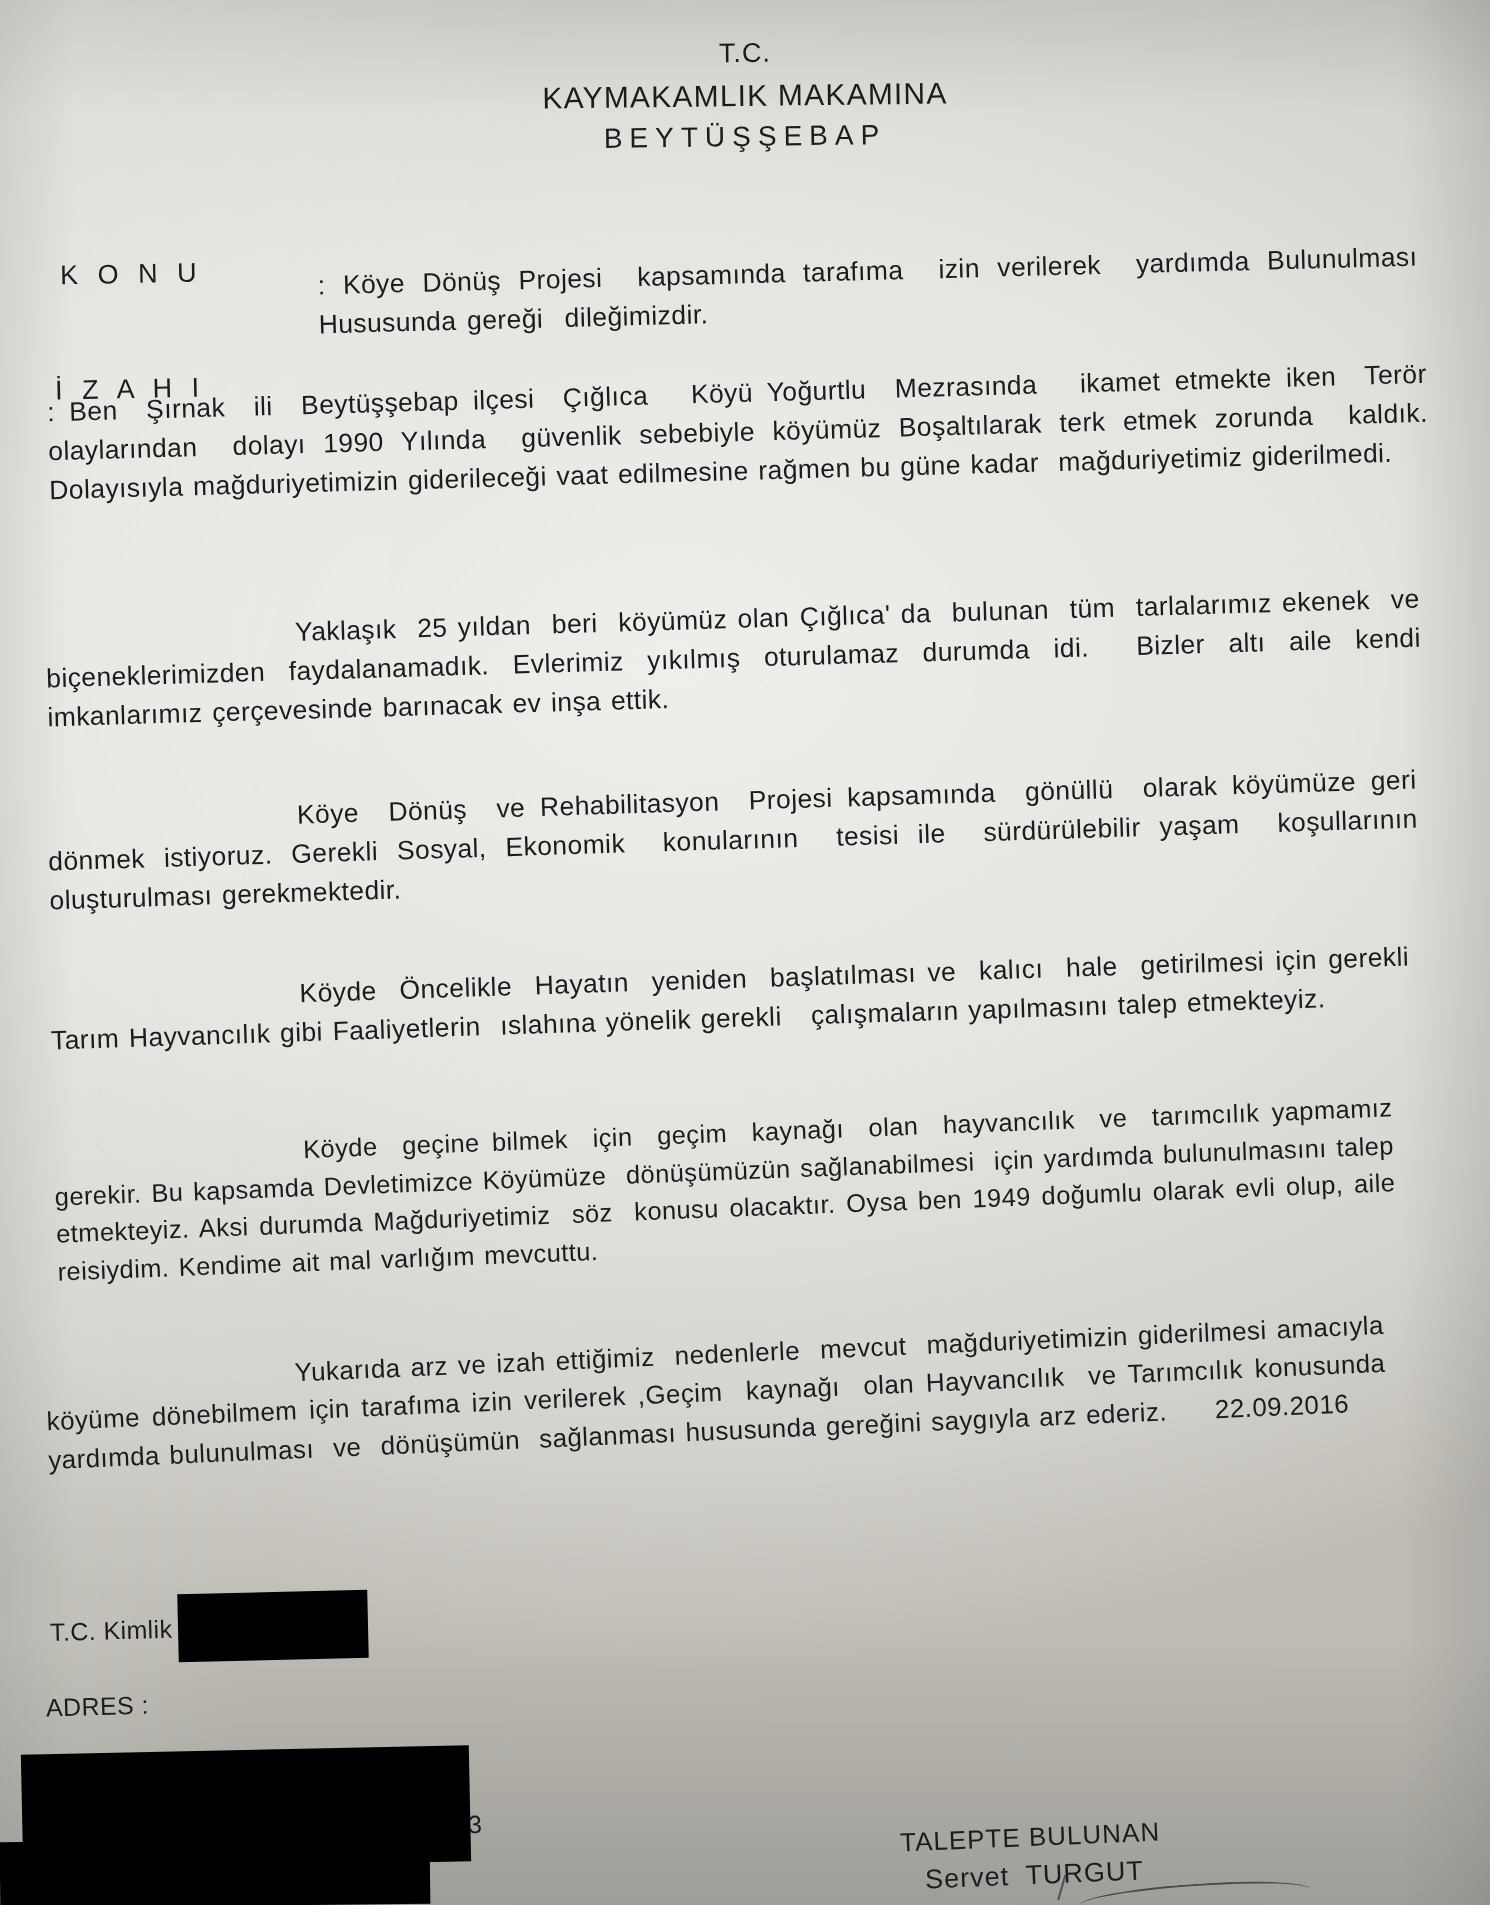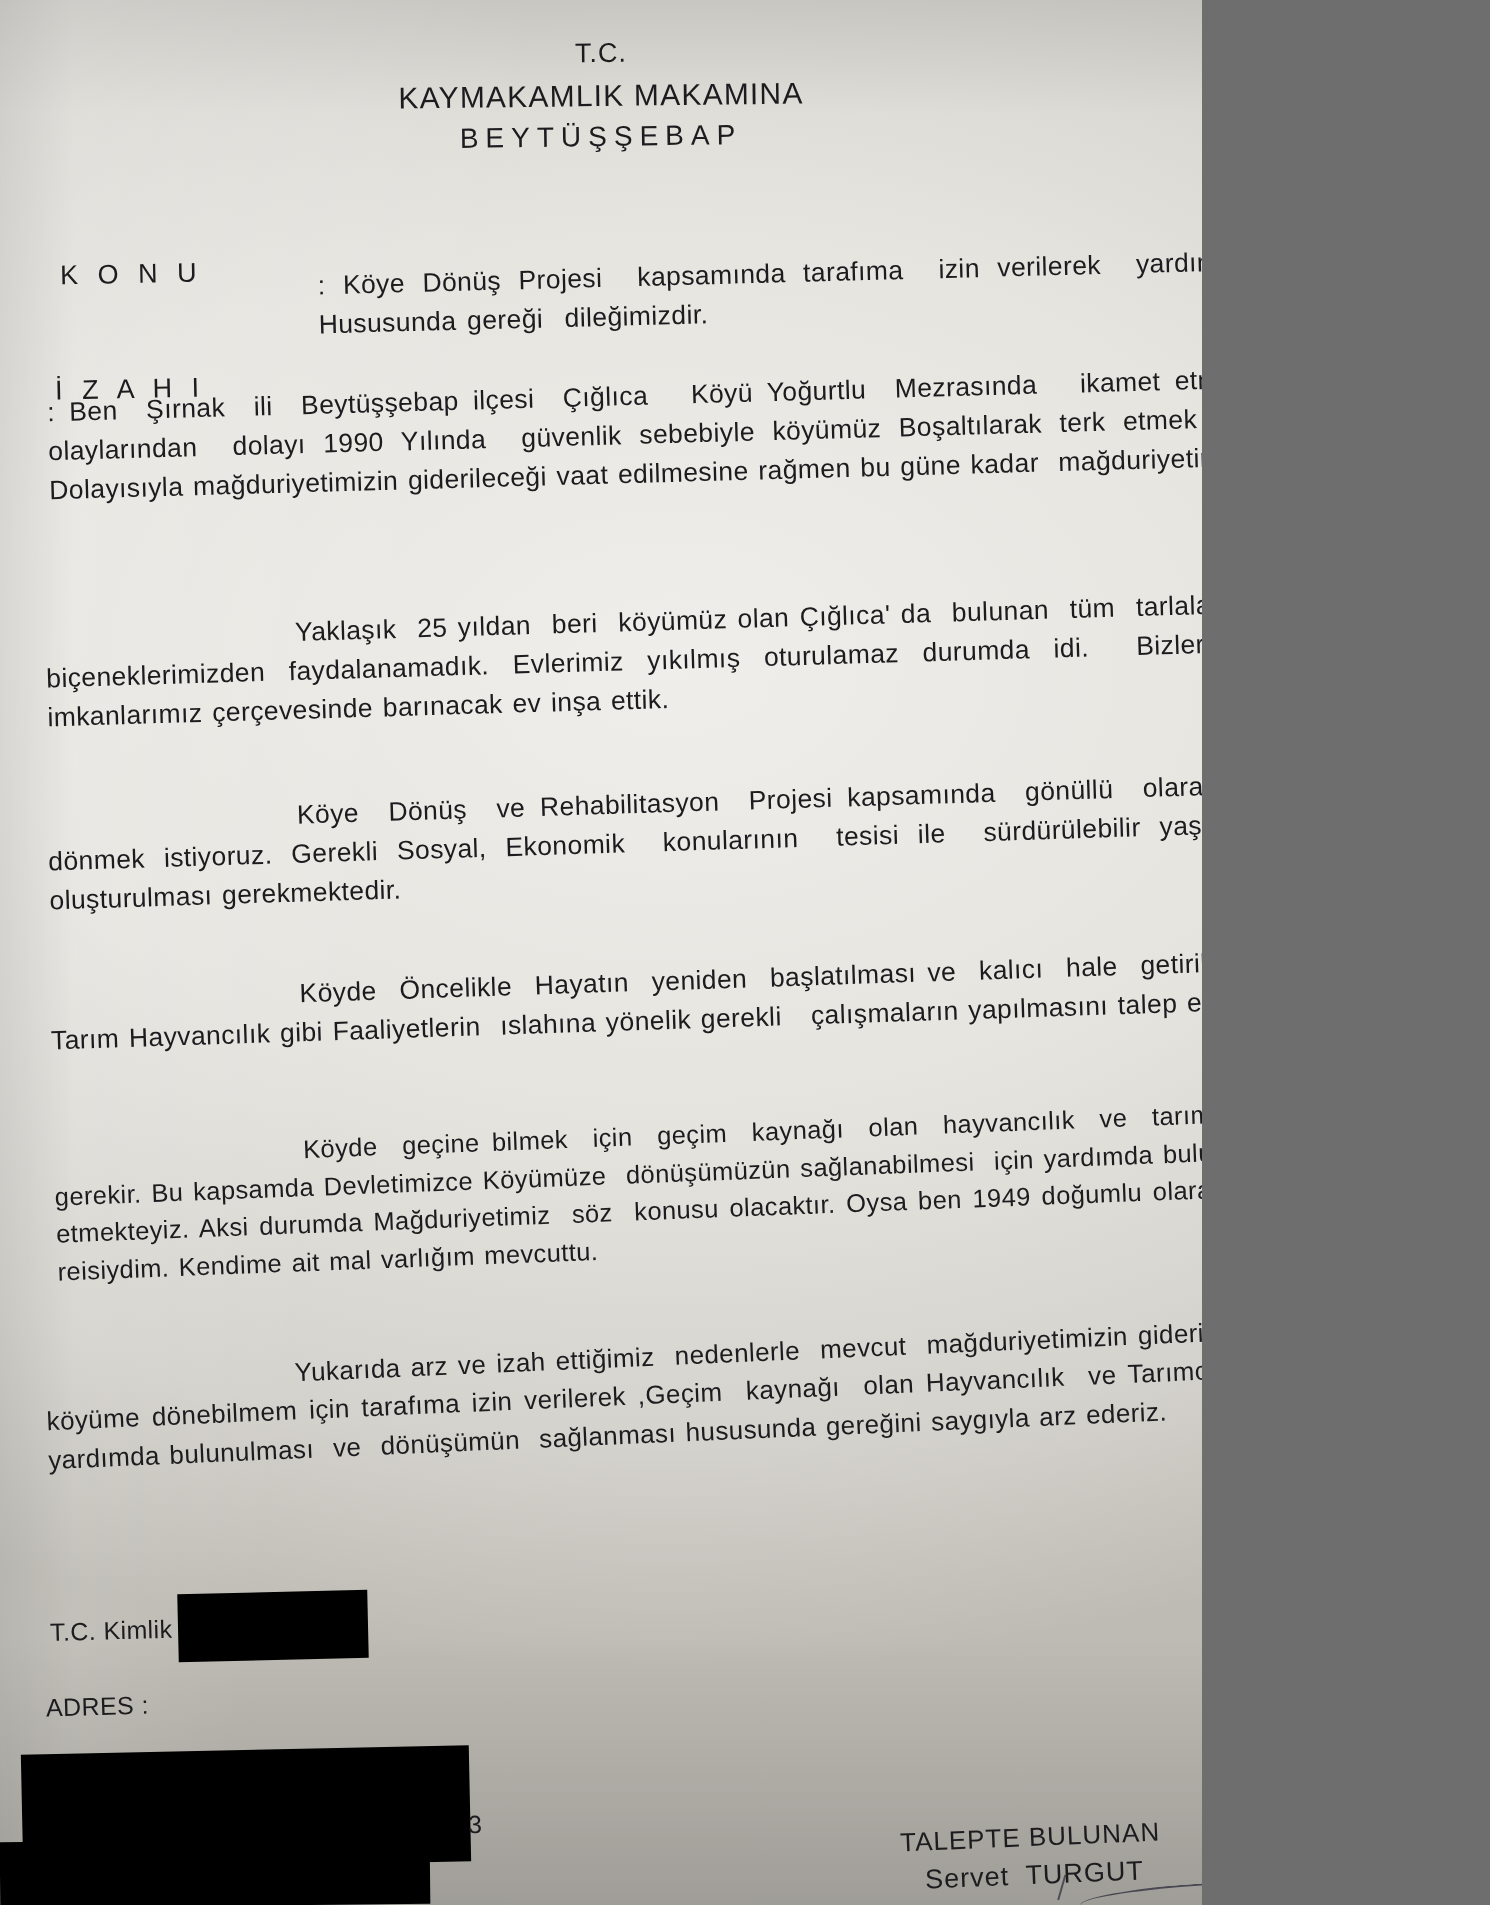--- a/index.html
+++ b/index.html
@@ -2,21 +2,21 @@
 <html><head>
 <meta charset="utf-8">
 <style>
   html, body {
     margin: 0;
     padding: 0;
     background: #6e6e6e;
   }
   .page {
     position: relative;
-    width: 1202px;
+    width: 1490px;
     height: 1905px;
     overflow: hidden;
     background: #c9c7c2;
     font-family: "Liberation Sans", sans-serif;
   }
   
   .paper {
     position: absolute;
     left: 0; top: 0;
     width: 1490px; height: 1905px;

